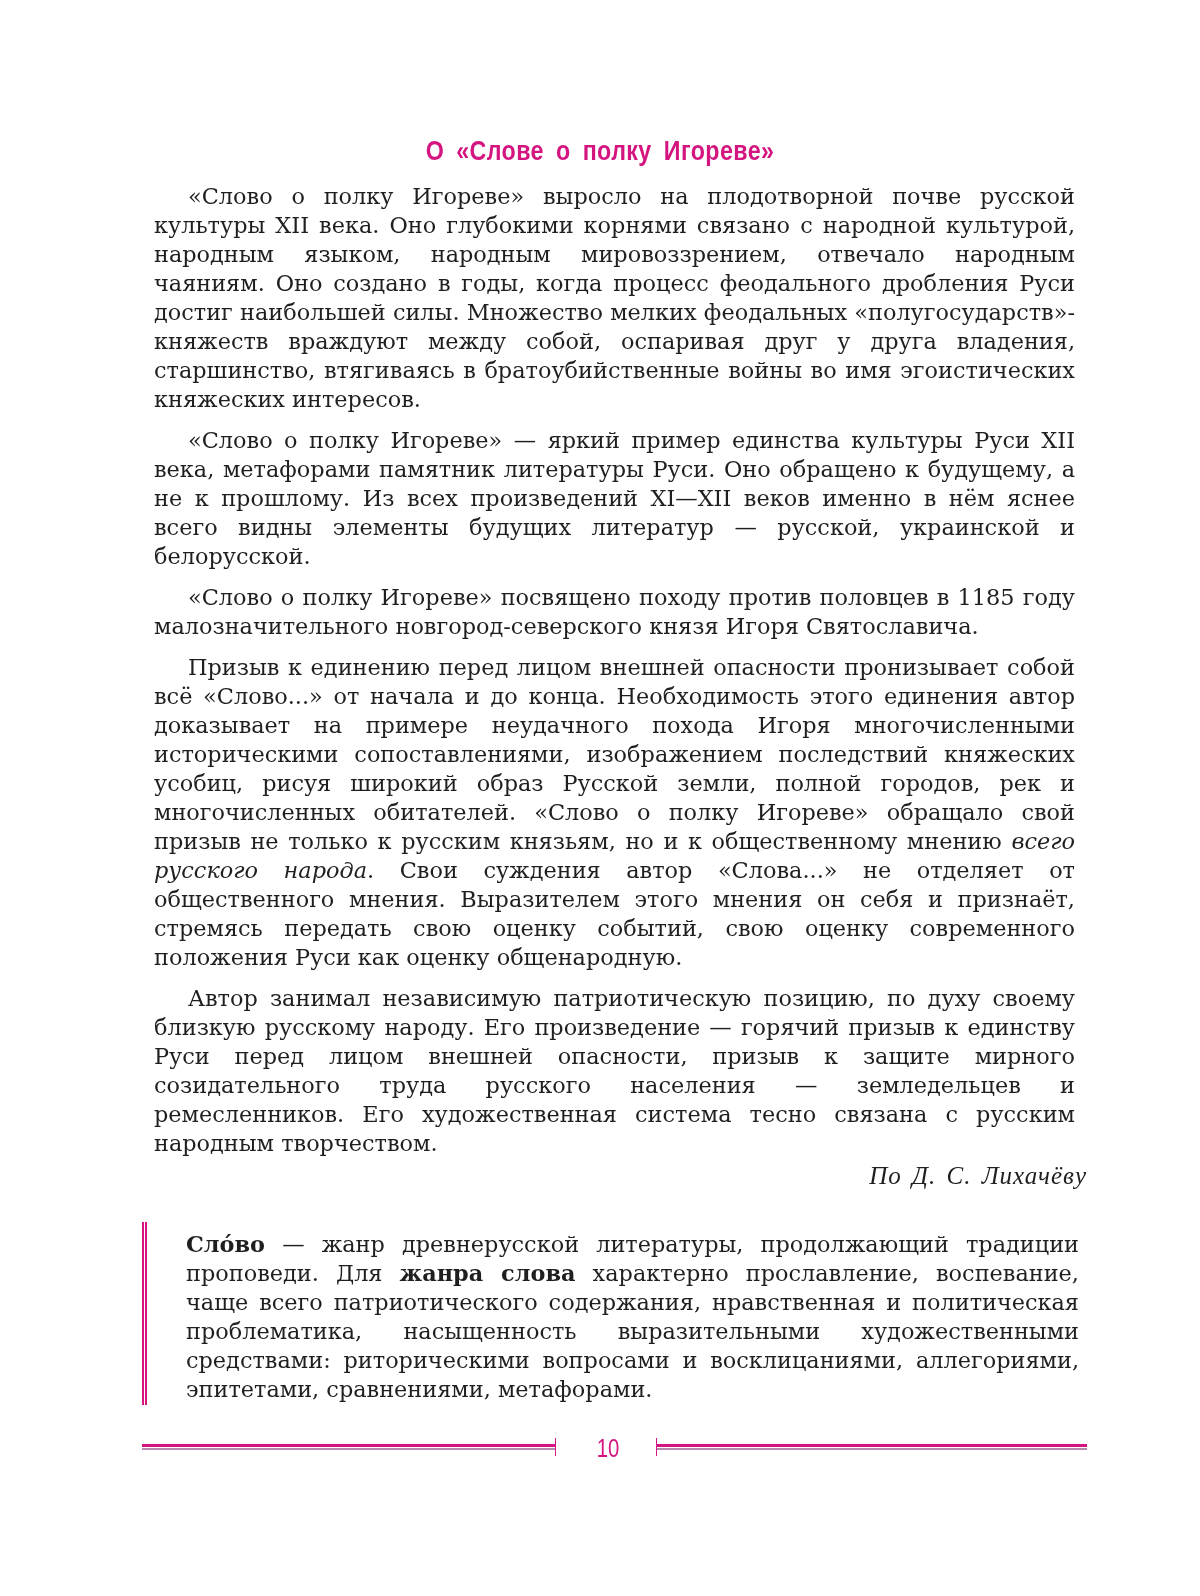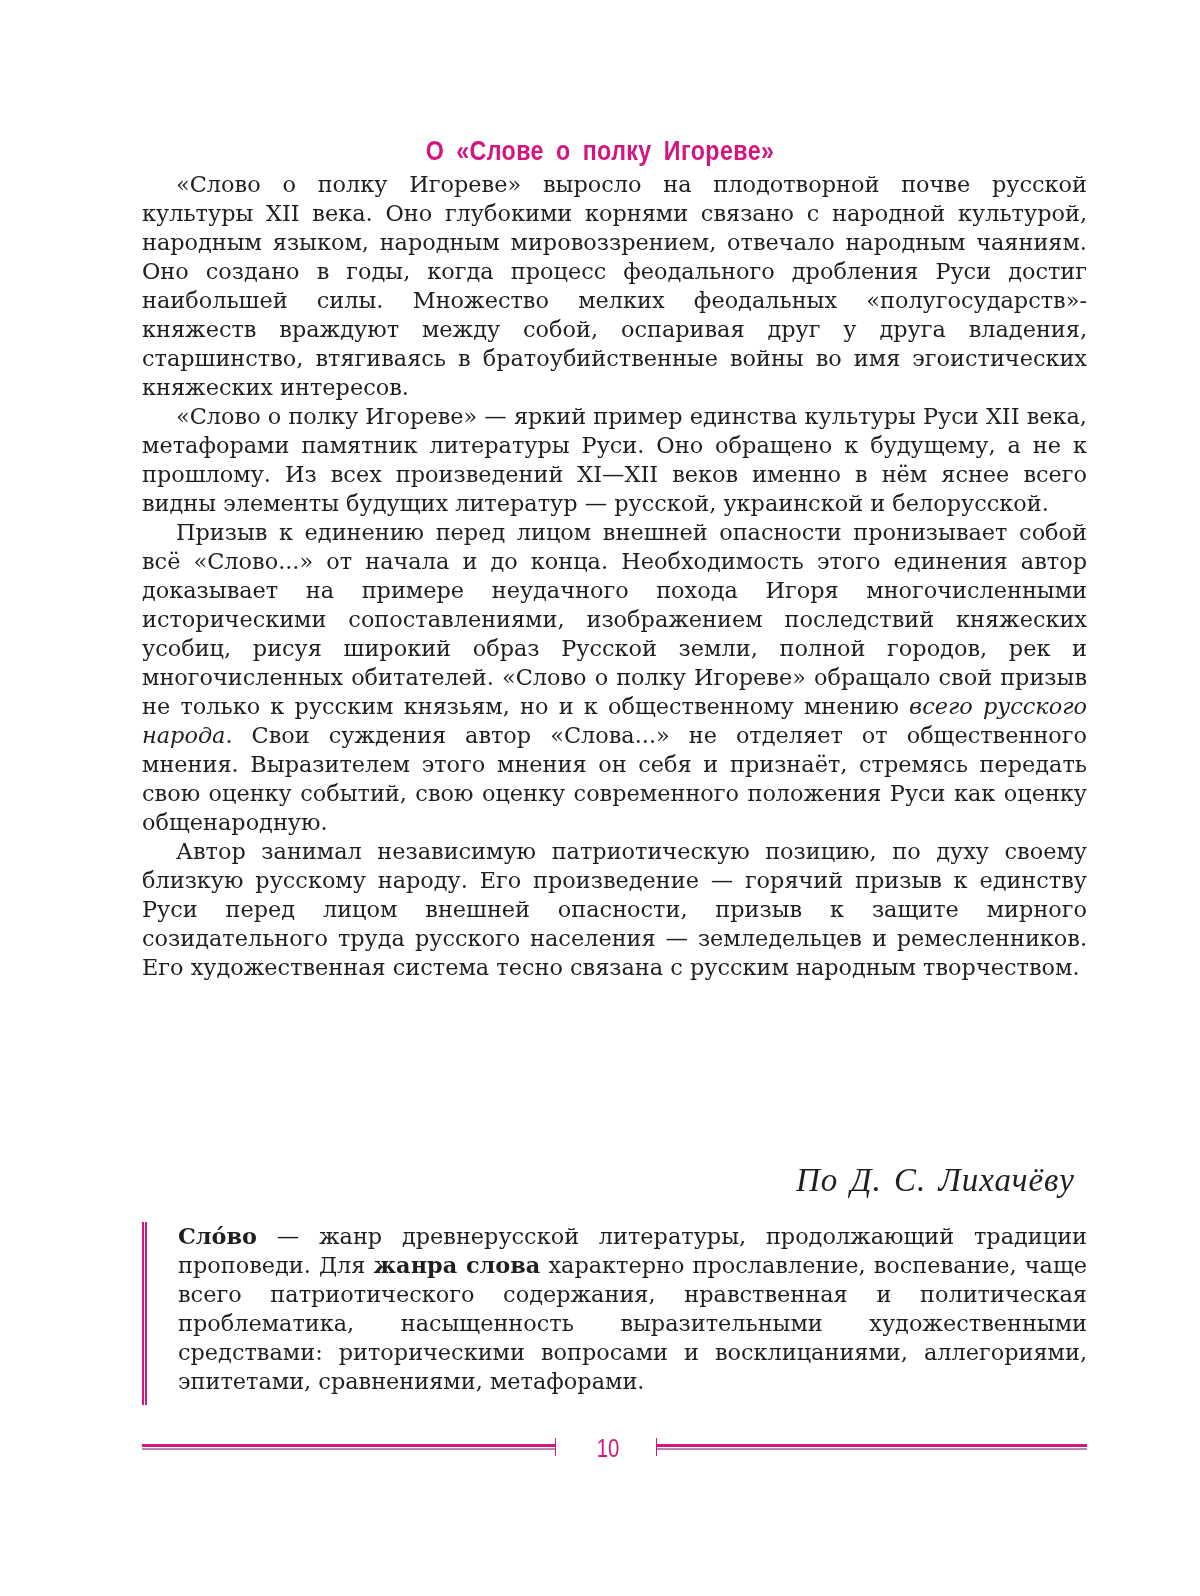--- a/index.html
+++ b/index.html
@@ -13,43 +13,43 @@
       word-spacing: 6px;
       transform: scaleX(0.86);
     }
     .body-text {
       position: absolute; left: 142px; width: 945px; top: 170px;
       font-family: "DejaVu Serif", serif;
       font-size: 22.4px; line-height: 29px;
       color: #1f1f1f;
       text-align: justify;
     }
-    .body-text p { margin: 0; text-indent: 34px; hyphens: auto; }
+    .body-text p { margin: 12px; text-indent: 34px; hyphens: auto; }
     .attribution {
-      position: absolute; right: 125px; top: 1162px;
+      position: absolute; right: 113px; top: 1162px;
       font-family: "Liberation Serif", serif;
-      font-style: italic; font-size: 33px; color: #1f1f1f;
+      font-style: italic; font-size: 25px; color: #1f1f1f;
       letter-spacing: 1px; word-spacing: 3px;
     }
     .definition-box {
       position: absolute; left: 142px; top: 1222px; width: 945px; height: 183px;
     }
     .definition-border {
       position: absolute; left: 0; top: 0; bottom: 0; width: 5px;
       border-left: 2px solid;
       border-right: 2px solid;
       box-sizing: border-box;
     }
     .definition-text {
       position: absolute; left: 36px; right: 0; top: 0;
       font-family: "DejaVu Serif", serif;
       font-size: 22.4px; line-height: 29px; color: #1f1f1f;
       text-align: justify;
     }
-    .definition-text p { margin: 0; }
+    .definition-text p { margin: 8px; }
     .footer-rule { position: absolute; top: 1444px; height: 7px; }
     .footer-rule .line-top { position: absolute; left: 0; right: 0; top: 0; height: 3px; }
     .footer-rule .line-bottom { position: absolute; left: 0; right: 0; top: 4px; height: 2px; }
     .footer-rule .tick { position: absolute; top: -6px; width: 1px; height: 18px; }
     .rule-left { left: 142px; width: 414px; }
     .rule-right { left: 656px; width: 431px; }
     .page-number {
       position: absolute; left: 580px; width: 56px; top: 1433px;
       text-align: center;
       font-family: "Liberation Sans", sans-serif;
@@ -58,20 +58,21 @@
     }
   </style>
 </head>
 <body>
 
 <h1 class="page-title" style="color: rgb(212, 21, 127);">О «Слове о полку Игореве»</h1>
 
 <div class="body-text" style="color: rgb(31, 31, 31);">
   <p>«Слово о полку Игореве» выросло на плодотворной почве русской культуры XII века. Оно глубокими корнями связано с народной культурой, народным языком, народным мировоззрением, отвечало народным чаяниям. Оно создано в годы, когда процесс феодального дробления Руси достиг наибольшей силы. Множество мелких феодальных «полугосударств»-княжеств враждуют между собой, оспаривая друг у друга владения, старшинство, втягиваясь в братоубийственные войны во имя эгоистических княжеских интересов.</p>
   <p>«Слово о полку Игореве» — яркий пример единства культуры Руси XII века, метафорами памятник литературы Руси. Оно обращено к будущему, а не к прошлому. Из всех произведений XI—XII веков именно в нём яснее всего видны элементы будущих литератур — русской, украинской и белорусской.</p>
+  <p>«Слово о полку Игореве» посвящено походу против половцев в 1185 году малозначительного новгород-северского князя Игоря Святославича.</p>
   <p><span>Призыв к единению перед лицом внешней опасности пронизывает собой всё «Слово...» от начала и до конца. Необходимость этого единения автор доказывает на примере неудачного похода Игоря многочисленными историческими сопоставлениями, изображением последствий княжеских усобиц, рисуя широкий образ Русской земли, полной городов, рек и многочисленных обитателей. «Слово о полку Игореве» обращало свой призыв не только к русским князьям, но и к общественному мнению </span><i>всего русского народа</i><span>. Свои суждения автор «Слова...» не отделяет от общественного мнения. Выразителем этого мнения он себя и признаёт, стремясь передать свою оценку событий, свою оценку современного положения Руси как оценку общенародную.</span></p>
   <p>Автор занимал независимую патриотическую позицию, по духу своему близкую русскому народу. Его произведение — горячий призыв к единству Руси перед лицом внешней опасности, призыв к защите мирного созидательного труда русского населения — земледельцев и ремесленников. Его художественная система тесно связана с русским народным творчеством.</p>
 </div>
 
 <div class="attribution" style="color: rgb(31, 31, 31);">По Д. С. Лихачёву</div>
 
 <div class="definition-box">
   <div class="definition-border" style="border-color: rgb(212, 21, 127);"></div>
   <div class="definition-text" style="color: rgb(31, 31, 31);">
     <p><b>Сло́во</b><span> — жанр древнерусской литературы, продолжающий традиции проповеди. Для </span><b>жанра слова</b><span> характерно прославление, воспевание, чаще всего патриотического содержания, нравственная и политическая проблематика, насыщенность выразительными художественными средствами: риторическими вопросами и восклицаниями, аллегориями, эпитетами, сравнениями, метафорами.</span></p>

